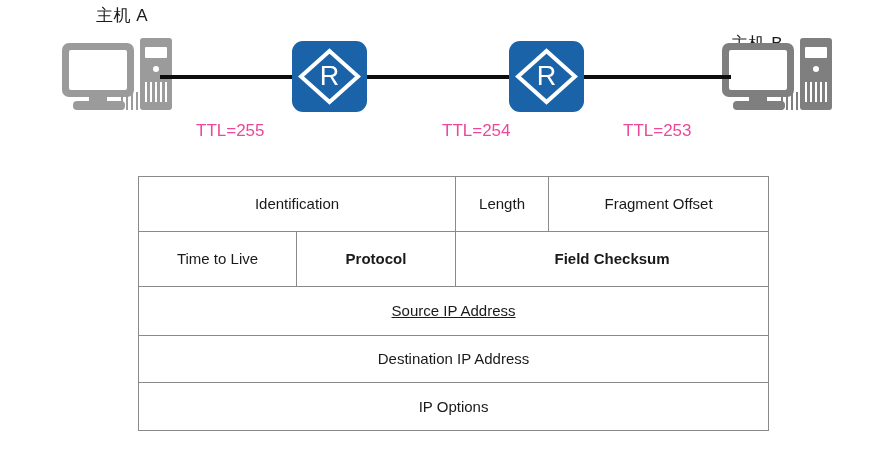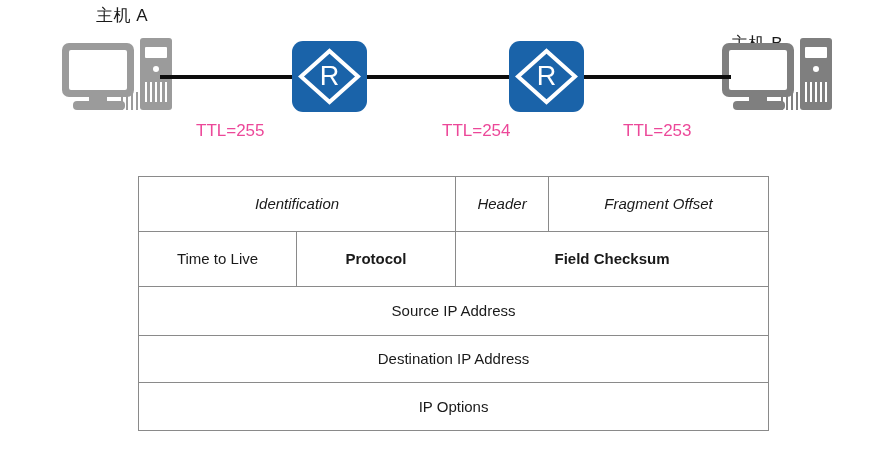--- a/index.html
+++ b/index.html
@@ -167,23 +167,23 @@
     border: 1px solid #8a8a8a;
     text-align: center;
     vertical-align: middle;
     font-size: 15px;
     color: #1a1a1a;
     background: #ffffff;
     padding: 2px 3px;
     line-height: 1.18;
   }
   .row-h1 td { height: 50px; }
-  .row-h2 td { height: 50px; font-style: italic; }
+  .row-h2 td { height: 50px; }
   .row-h3 td { height: 50px; font-weight: bold; }
-  .row-h4 td { height: 44px; }
+  .row-h4 td { height: 44px; text-decoration: underline; }
   .row-h5 td { height: 42px; }
   .row-h6 td { height: 43px; }
 
   td.cell-ttl {
     background: #ece9de;
     color: #f41010;
     font-weight: normal;
   }
 </style>
 </head>
@@ -256,21 +256,21 @@
         <col style="width:78px">
         <col style="width:30px">
       <col style="width:129px">
         <col style="width:93px">
         <col style="width:20px">
       <col style="width:200px">
     </colgroup>
     <tbody>
       <tr class="row-h2">
         <td colspan="4">Identification</td>
-        <td colspan="1">Header</td>
+        <td colspan="1">Length</td>
         <td colspan="2">Fragment Offset</td>
       </tr>
       <tr class="row-h3">
         <td colspan="2" class="cell-ttl">Time to Live</td>
         <td colspan="2">Protocol</td>
         <td colspan="3">Field Checksum</td>
       </tr>
       <tr class="row-h4">
         <td colspan="7">Source IP Address</td>
       </tr>

